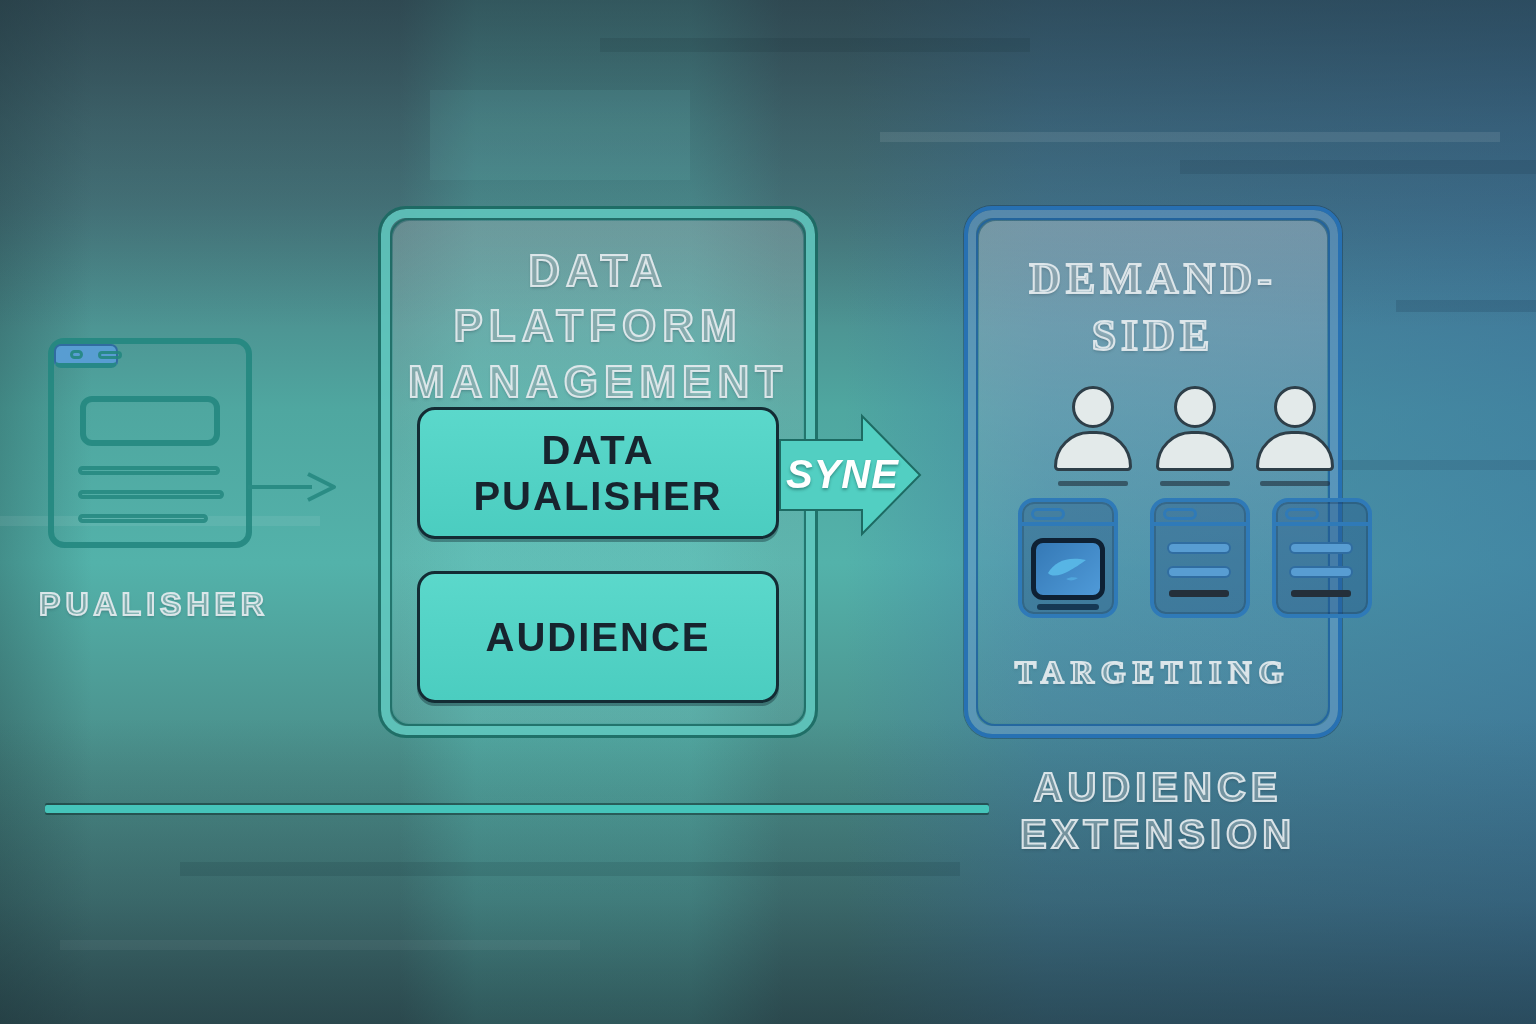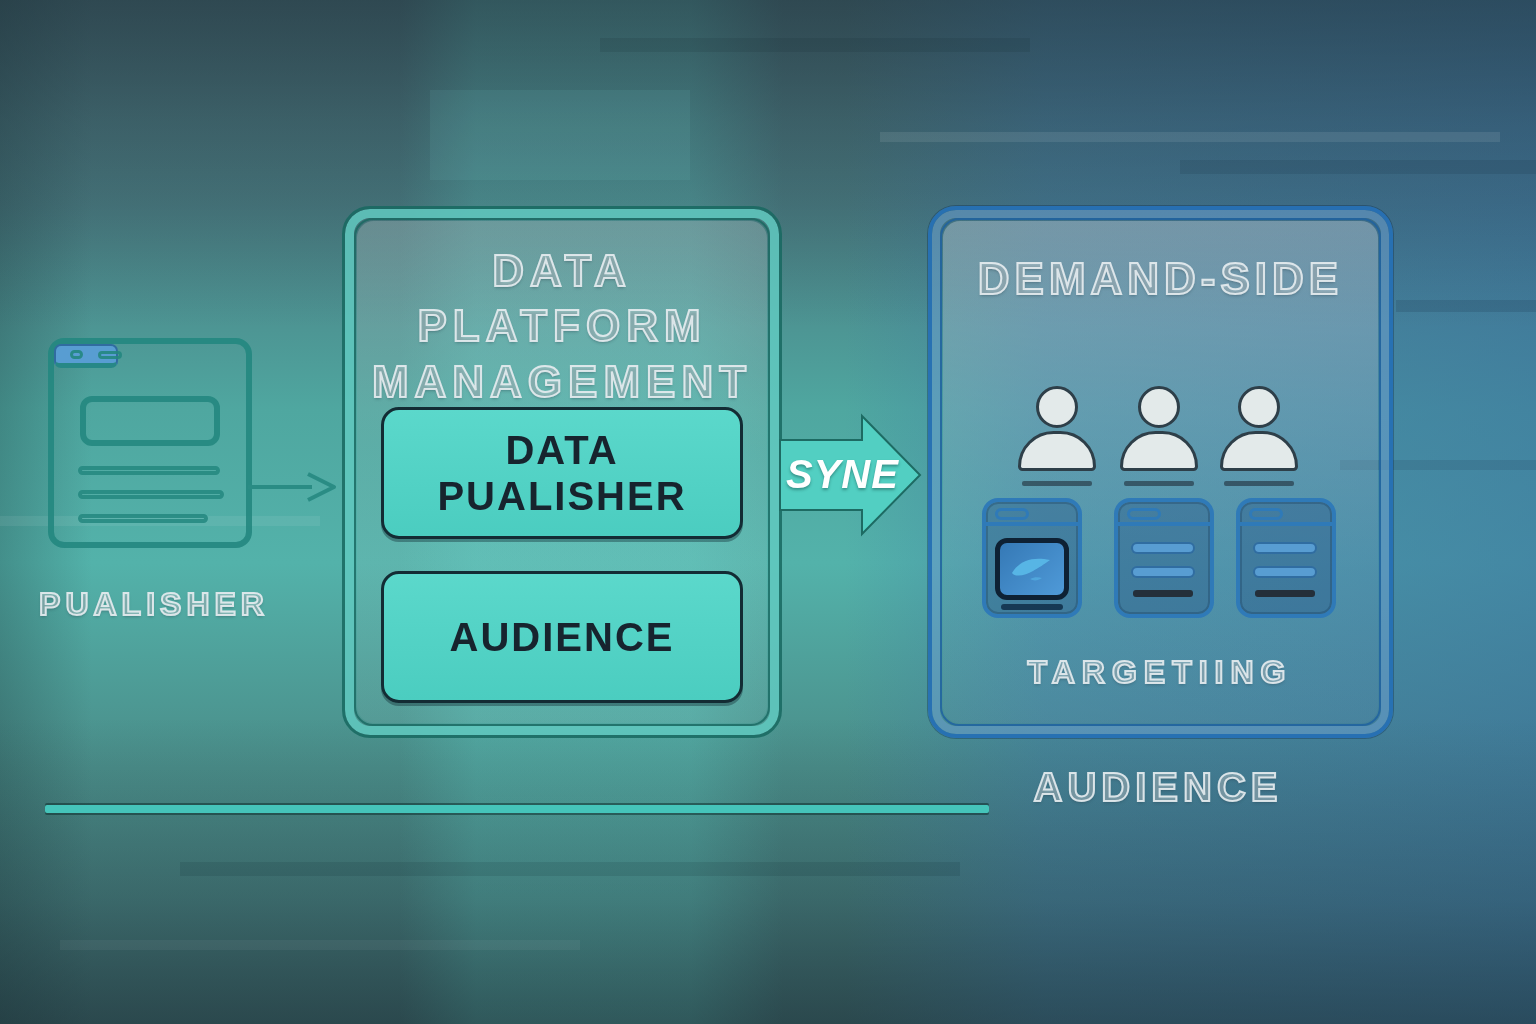--- a/index.html
+++ b/index.html
@@ -12,30 +12,30 @@
   .bg-overlay{position:absolute;inset:0;z-index:1;pointer-events:none;
     background-image:
       linear-gradient(180deg,rgba(30,52,60,0.55) 0%,rgba(30,52,60,0.28) 12%,rgba(30,52,60,0) 32%),
       linear-gradient(0deg,rgba(24,44,48,0.50) 0%,rgba(24,44,48,0.22) 12%,rgba(24,44,48,0) 30%),
       linear-gradient(90deg,rgba(70,125,170,0) 55%,rgba(64,118,166,0.45) 68%,rgba(58,110,160,0.62) 100%),
       linear-gradient(90deg,rgba(20,40,46,0.25) 0%,rgba(20,40,46,0) 6%),
       linear-gradient(90deg,transparent 26%,rgba(96,214,204,0.28) 31%,rgba(96,214,204,0.28) 45%,transparent 51%);
   }
   .glitch{position:absolute;z-index:2;pointer-events:none;}
   
-  .dmp,.dsp{position:absolute;z-index:3;border-radius:28px;}
+  .dmp,.dsp{position:absolute;z-index:3;border-radius:28px;margin-left:36px;}
   .dmp{left:342px;top:206px;width:440px;height:532px;
     border:3px solid rgba(24,104,96,0.85);
     box-shadow:inset 0 0 0 9px rgba(96,201,191,0.85);}
   .dmp .inner-line{position:absolute;inset:9px;border:2px solid rgba(24,104,96,0.8);border-radius:19px;}
   .dmp .haze{position:absolute;inset:12px;border-radius:17px;
     background:linear-gradient(180deg,rgba(172,186,189,0.35) 0%,rgba(150,192,188,0.18) 45%,rgba(255,255,255,0.05) 100%);}
-  .dsp{left:928px;top:206px;width:465px;height:532px;
+  .dsp{left:928px;top:206px;width:378px;height:532px;
     border:4px solid rgba(38,112,180,0.95);
-    box-shadow:inset 0 0 0 8px rgba(105,158,205,0.55),0 0 0 1px rgba(12,40,70,0.35);}
+    box-shadow:inset 0 0 0 8px rgba(105,158,205,0.55),0 0 0 1px rgba(12,40,70,0.35);font-family:Liberation Serif, serif;}
   .dsp .inner-line{position:absolute;inset:8px;border:2px solid rgba(30,98,160,0.85);border-radius:19px;}
   .dsp .haze{position:absolute;inset:11px;border-radius:17px;
     background:linear-gradient(180deg,rgba(190,204,213,0.42) 0%,rgba(160,185,206,0.30) 38%,rgba(122,160,196,0.16) 70%,rgba(108,150,188,0.12) 100%);}
   
   .hollow{
     position:absolute;z-index:4;text-align:center;text-transform:uppercase;font-weight:700;
     color:rgba(222,231,235,0.38);
     -webkit-text-stroke:2px rgba(229,236,239,0.92);
     text-shadow:0 2px 3px rgba(35,58,68,0.35);
   }
@@ -192,16 +192,17 @@
       <div class="bar bar1"></div>
       <div class="bar bar2"></div>
       <div class="dark-bar"></div>
     </div>
 
     <div class="hollow" style="left:0;right:1px;top:444px;font-size:32px;letter-spacing:7px;">TARGETIING</div>
   </div>
 
   <div class="hollow" style="left:938px;top:764px;width:440px;font-size:40px;line-height:1.18;letter-spacing:5px;">
     <div>AUDIENCE</div>
+    <div>EXTENSION</div>
   </div>
 
   <div class="divider"></div>
 </div>
 
 </body></html>

